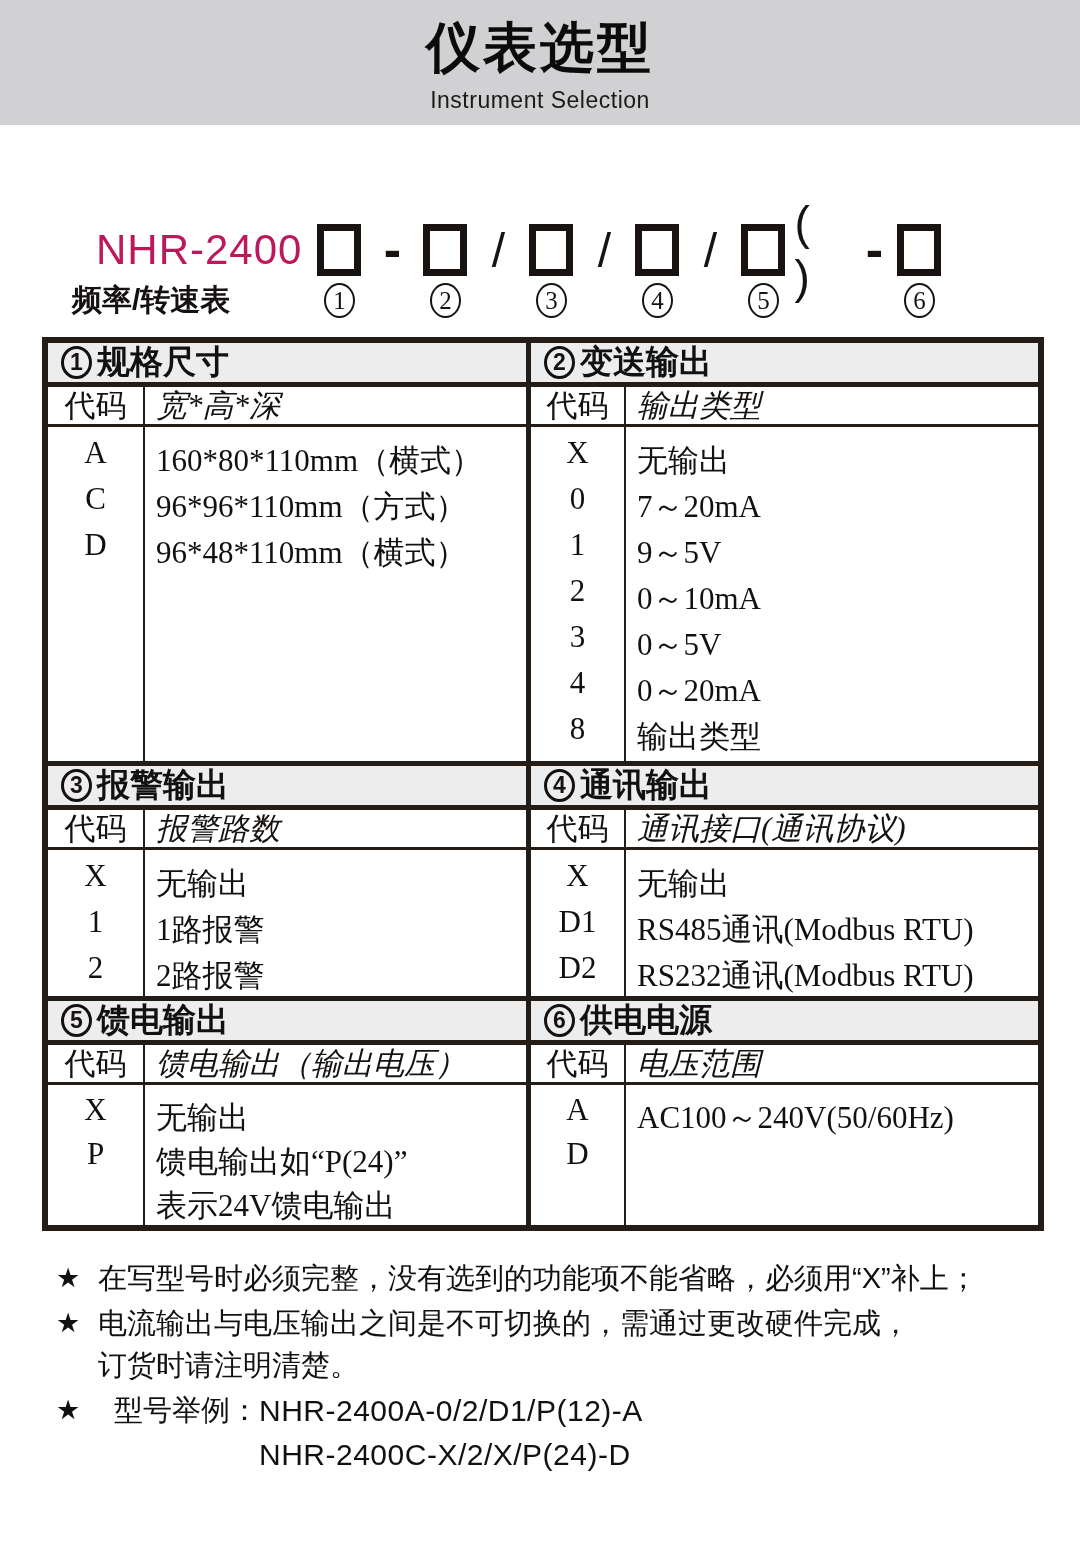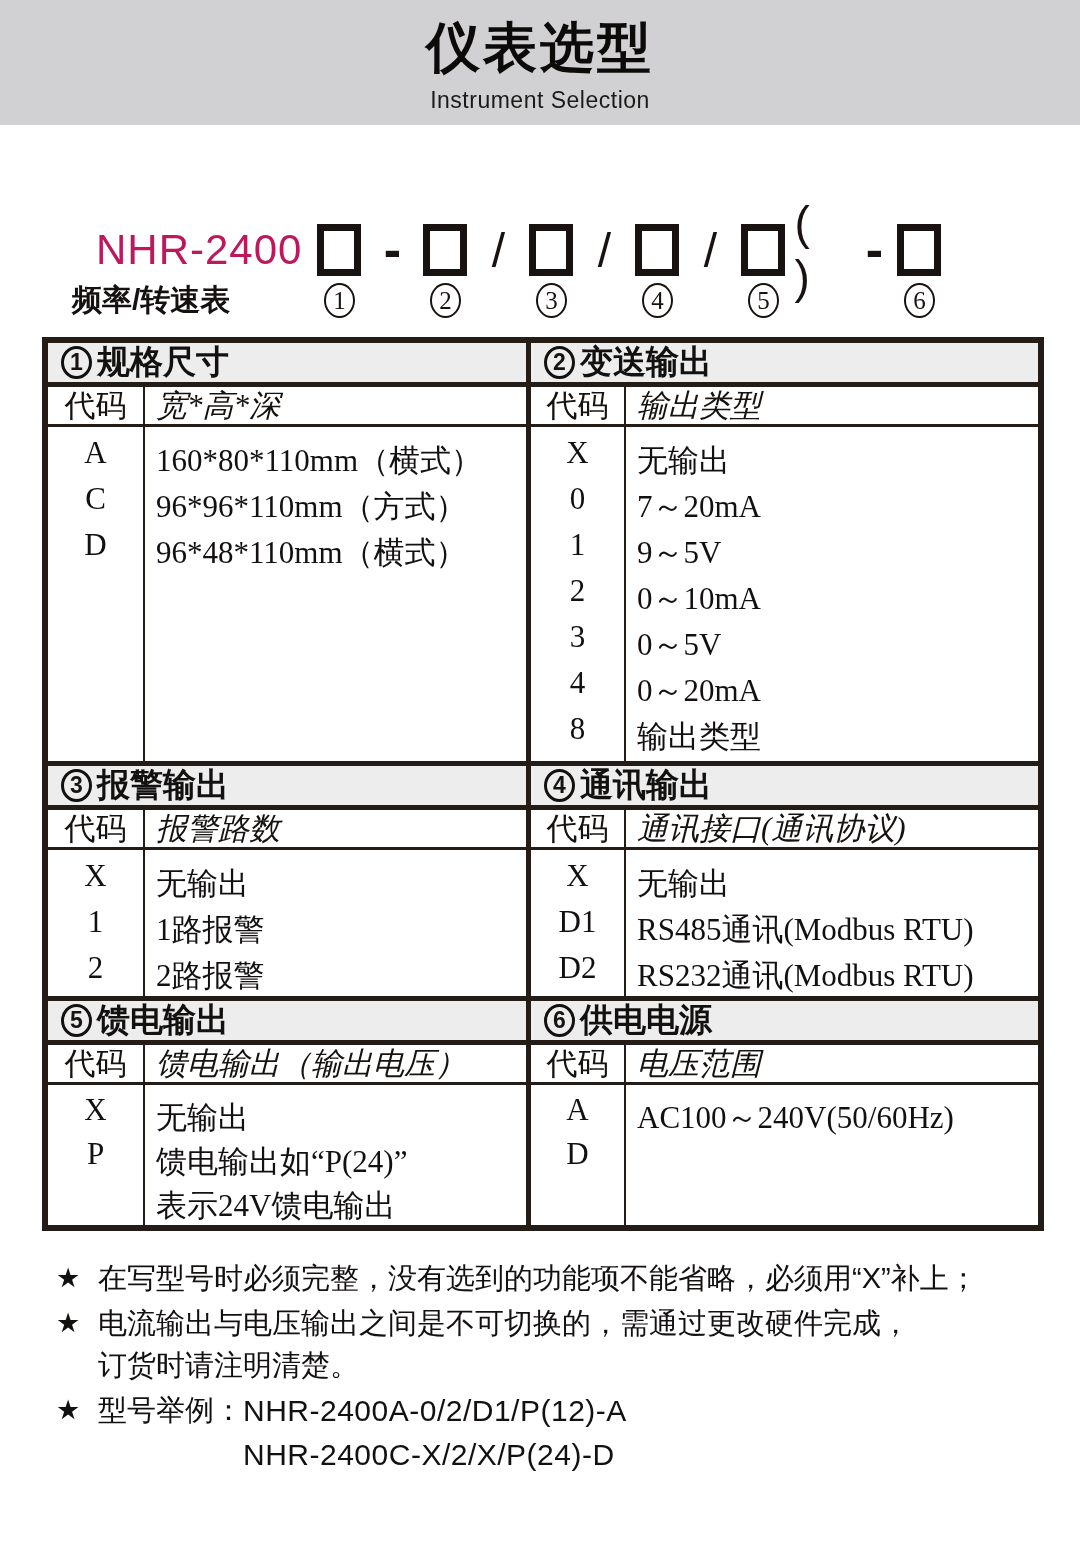--- a/index.html
+++ b/index.html
@@ -96,21 +96,21 @@
   .band.b1 .data-area { height:334px; }
   .band.b2 .data-area { height:146px; }
   .band.b3 .data-area { height:140px; }
   .band.b3 .cell { height:44px; line-height:44px; }
 
   
   .notes { margin:26px 0 0 56px; }
   .note { display:flex; align-items:flex-start; margin-bottom:3px; }
   .star { width:42px; flex:none; font-size:27px; line-height:42px; color:#131010; }
   .note-text { font-size:29px; line-height:42px; color:#131010; white-space:nowrap; }
-  .note-example { display:flex; }
+  .note-example { display:flex;margin-left:16px; }
   .example-models { font-size:30px; line-height:44px; letter-spacing:0.5px; }
 </style>
 </head>
 <body>
 
 <div class="page">
 
   <header class="top-band">
     <div class="title">仪表选型</div>
     <div class="subtitle">Instrument Selection</div>

